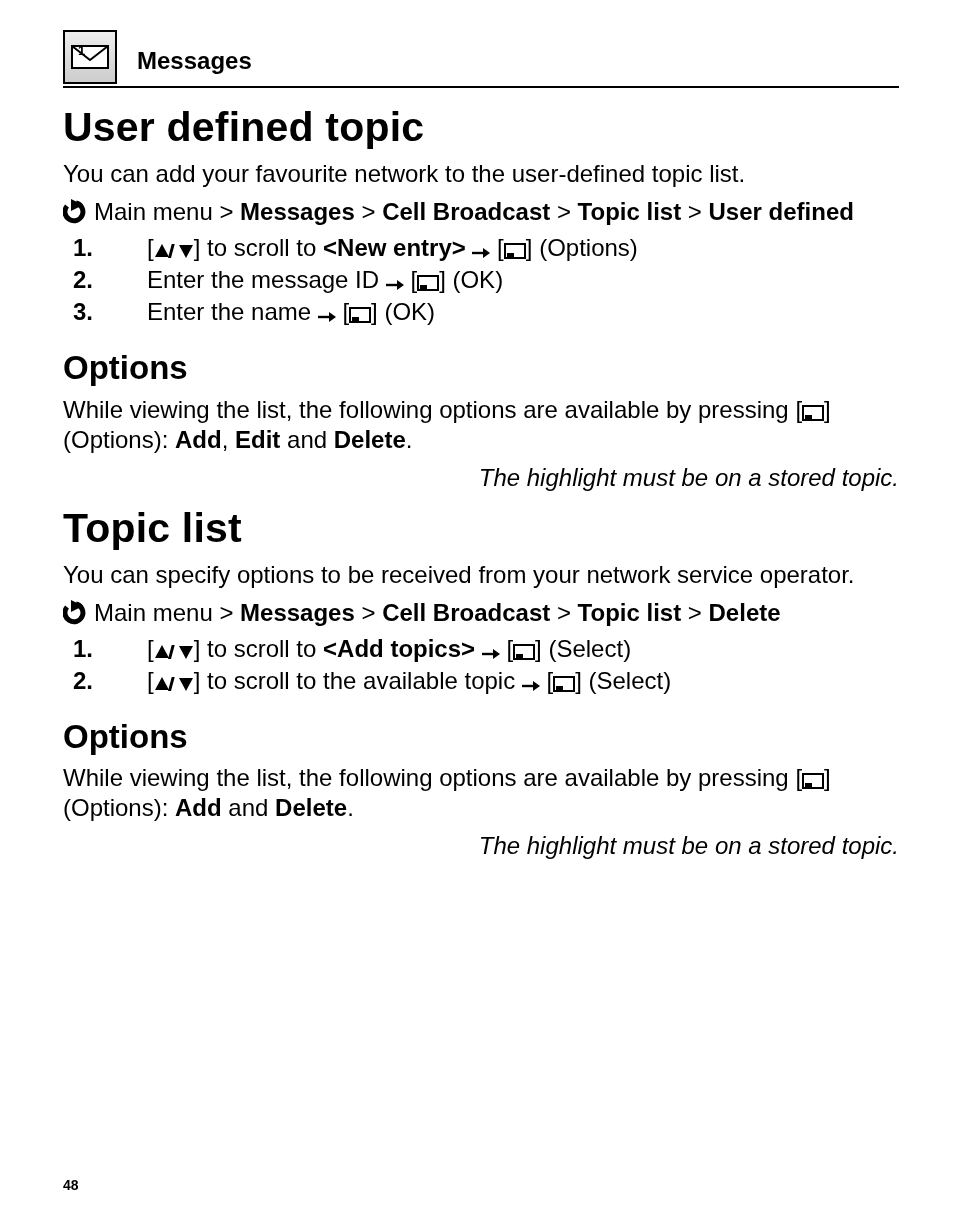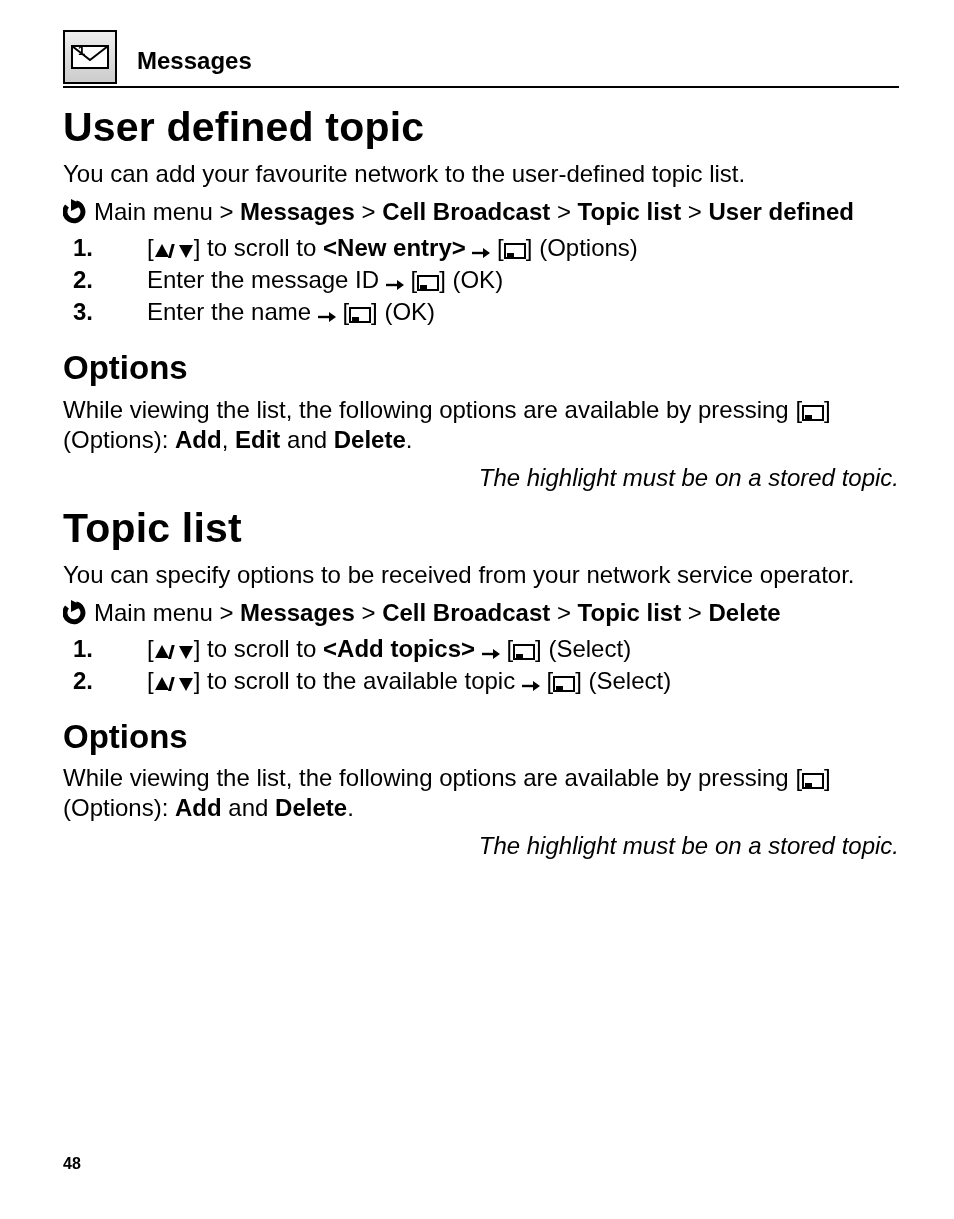--- a/index.html
+++ b/index.html
@@ -98,23 +98,23 @@
   }
   .glyph svg { display: block; }
   .softkey svg { width: 22px; height: 16px; }
   .updown svg { width: 40px; height: 16px; }
   .rarr svg { width: 18px; height: 12px; }
 
   
   .page-num {
     position: absolute;
     left: 63px;
-    bottom: 45px;
+    bottom: 25px;
     font-weight: bold;
-    font-size: 16px;
+    font-size: 14px;
   }
 </style>
 </head>
 <body>
 
 <svg width="0" height="0" style="position:absolute">
   <defs>
     <symbol id="sym-softkey" viewBox="0 0 22 16">
       <rect x="1" y="1" width="20" height="14" fill="none" stroke="#000" stroke-width="2"></rect>
       <rect x="3" y="10" width="7" height="4" fill="#000"></rect>

